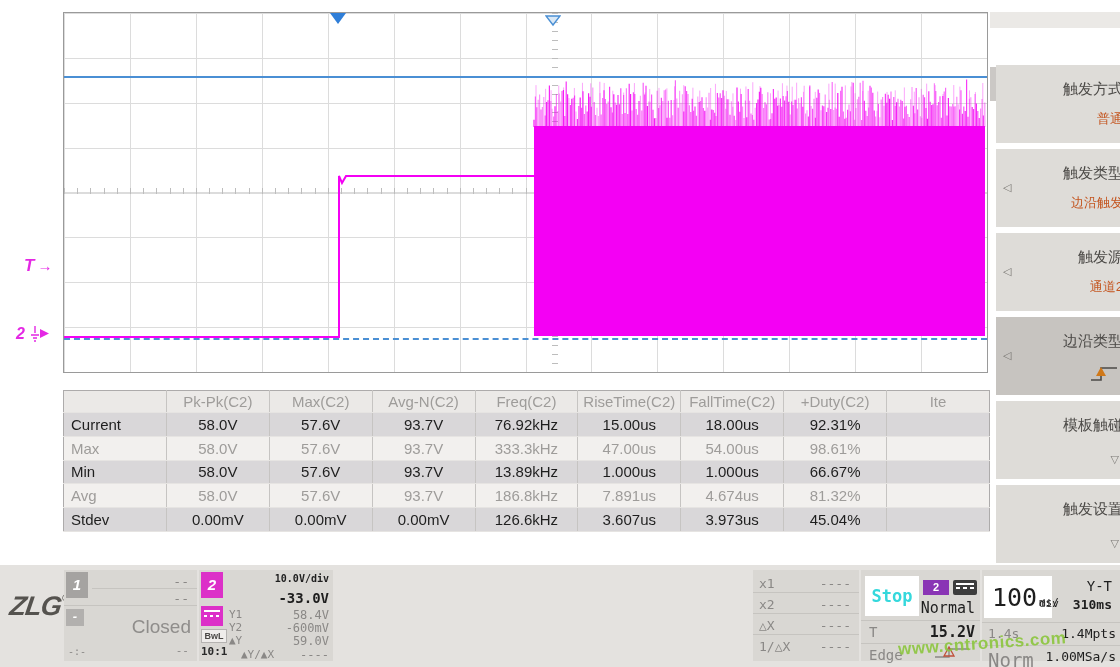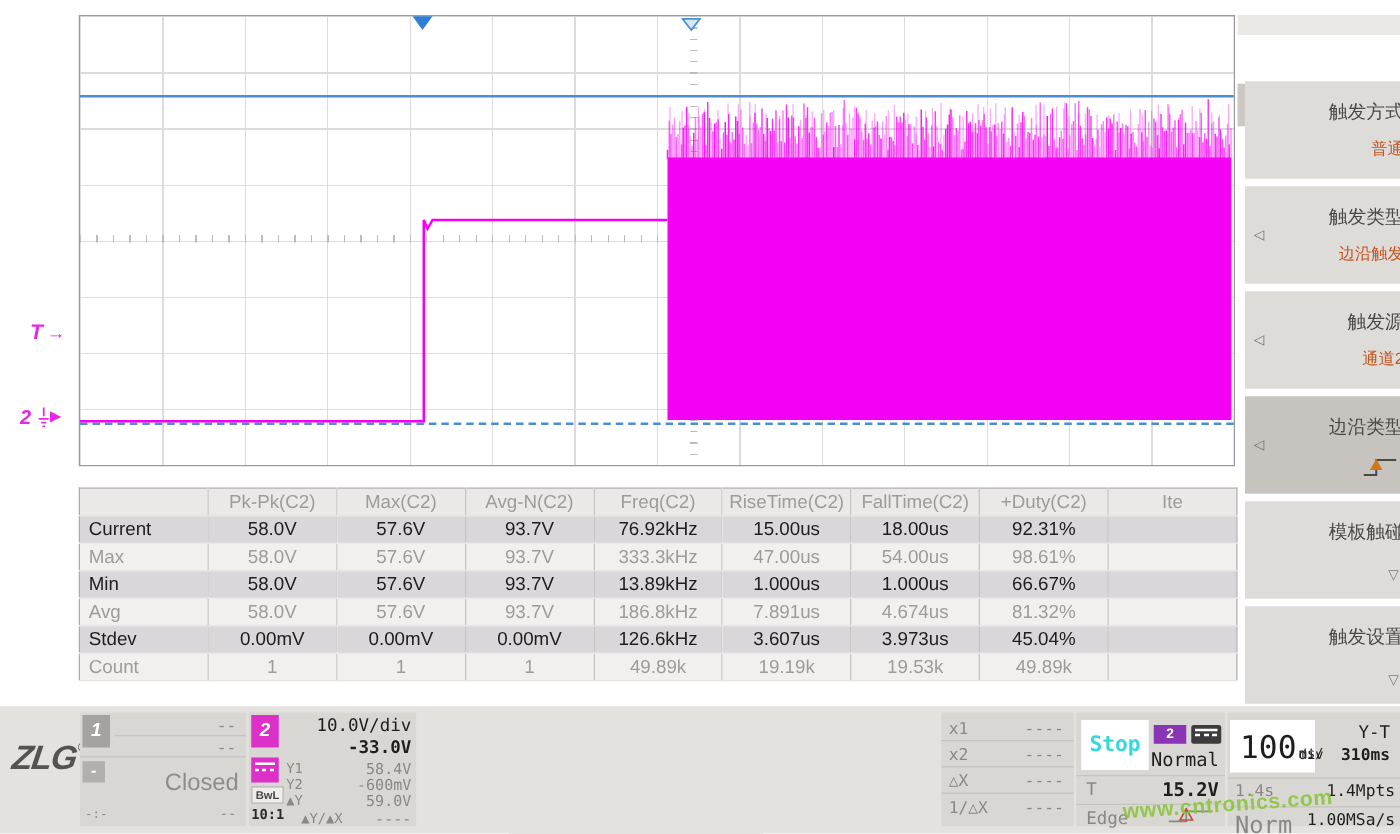--- a/index.html
+++ b/index.html
@@ -550,31 +550,20 @@
             <td>Stdev</td>
             <td>0.00mV</td>
             <td>0.00mV</td>
             <td>0.00mV</td>
             <td>126.6kHz</td>
             <td>3.607us</td>
             <td>3.973us</td>
             <td>45.04%</td>
             <td></td>
           </tr>
-          <tr class="light">
-            <td>Count</td>
-            <td>1</td>
-            <td>1</td>
-            <td>1</td>
-            <td>49.89k</td>
-            <td>19.19k</td>
-            <td>19.53k</td>
-            <td>49.89k</td>
-            <td></td>
-          </tr>
         </tbody>
     </table>
   </div>
 
   <div class="abs menu-topstrip"></div>
   <div class="abs menu-header">触 发</div>
   <div id="trigger-menu-items" class="abs">
       <div class="menu-item">
         <span class="mi-label">触发方式</span>
         <span class="mi-val">普通</span>
@@ -617,21 +606,21 @@
       <div class="abs mono lab" style="right:8px;top:21px;font-size:13px;">--</div>
       <div class="hr" style="top:35px;"></div>
       <div class="badge" style="left:2px;top:39px;width:18px;height:17px;line-height:15px;background:#b2b0ae;font-size:13px;">-</div>
       <div class="abs" style="right:6px;top:46px;font-size:19px;color:#8f8d8b;">Closed</div>
       <div class="abs mono lab" style="left:4px;bottom:4px;font-size:10px;">-:-</div>
       <div class="abs mono lab" style="right:8px;bottom:4px;font-size:11px;">--</div>
     </div>
 
     <div class="blk" style="left:199px;width:134px;">
       <div class="badge" style="left:2px;top:2px;width:22px;height:26px;line-height:26px;background:#dc30c8;font-size:15px;">2</div>
-      <div class="abs mono dark" style="right:4px;top:3px;font-size:14px;font-weight:normal;">10.0V/div</div>
+      <div class="abs mono dark" style="right:4px;top:3px;font-size:10px;font-weight:bold;">10.0V/div</div>
       <div class="abs mono dark" style="right:4px;top:20px;font-size:14px;font-weight:bold;">-33.0V</div>
       <div class="cp-icon" style="left:2px;top:36px;width:22px;height:20px;">
           <i></i>
           <i class="d"></i>
         </div>
       <div id="ch2-rows">
           <div>
             <span class="abs mono lab" style="left:30px;top:38px;font-size:11px;">Y1</span>
             <span class="abs mono lab" style="right:4px;top:38px;font-size:12px;">58.4V</span>
           </div>

